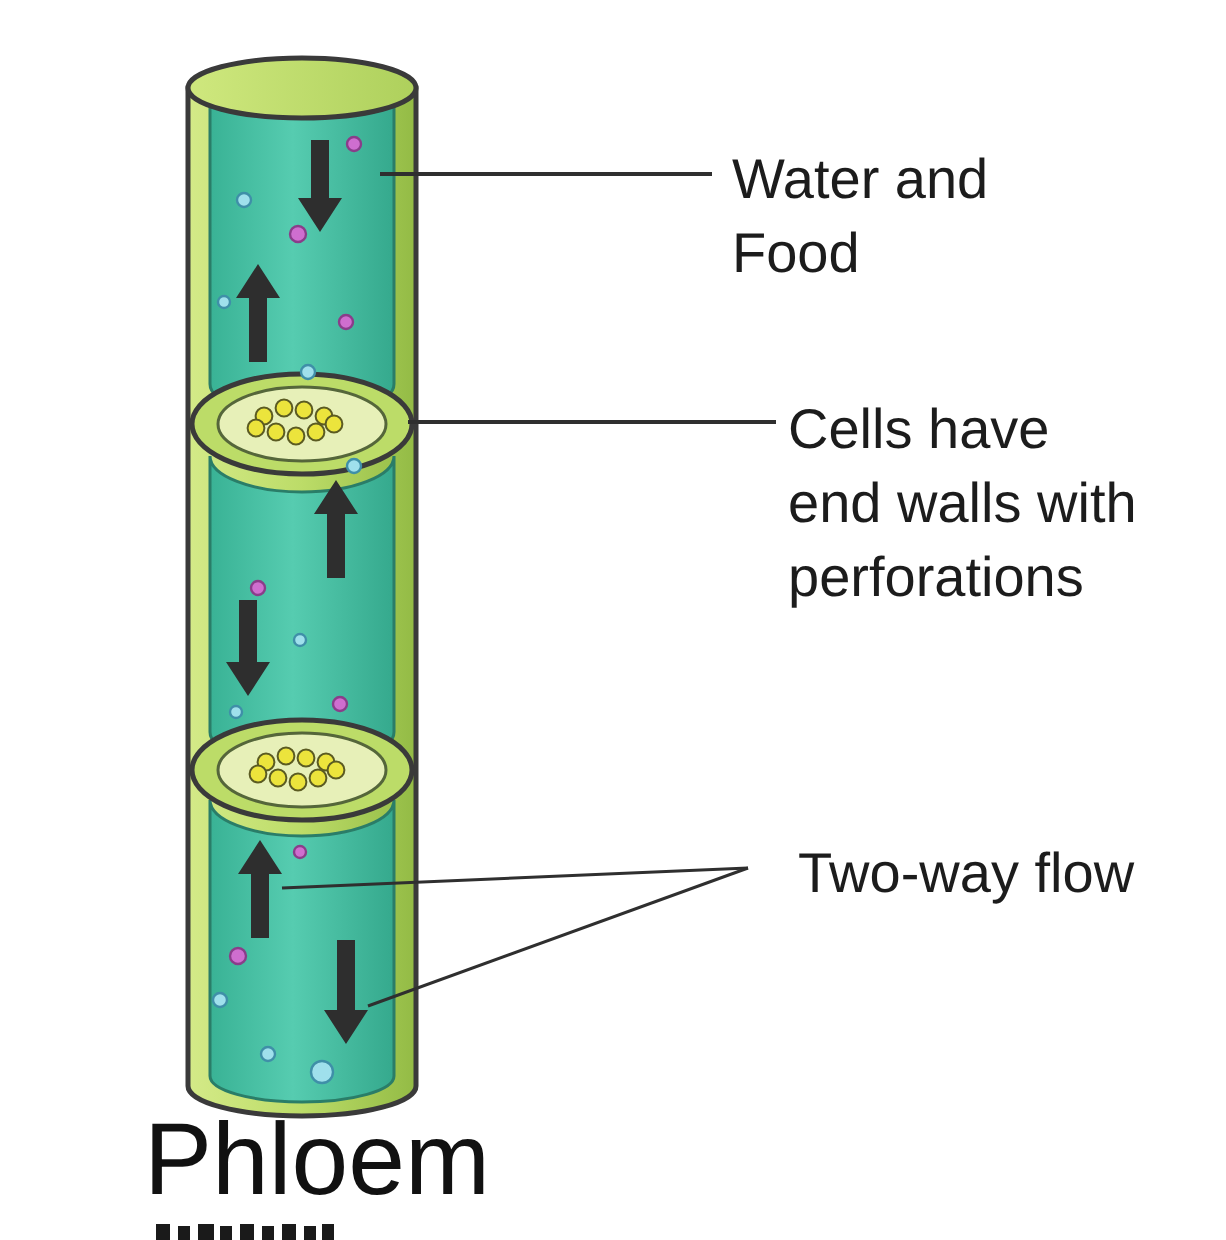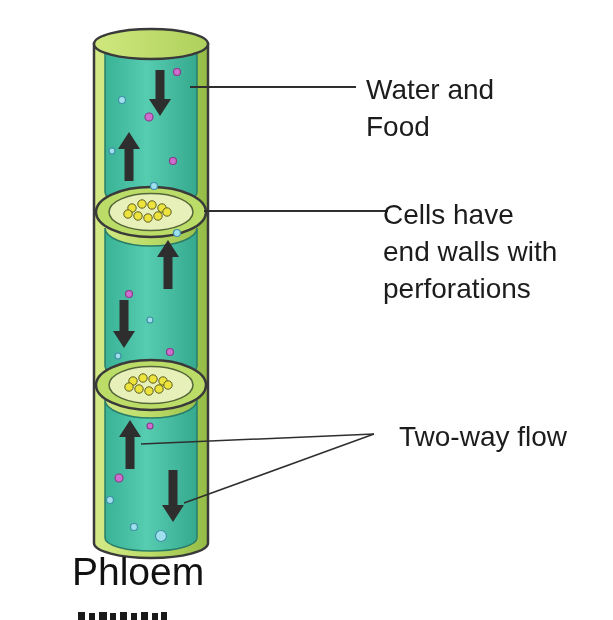--- a/index.html
+++ b/index.html
@@ -13,27 +13,27 @@
   }
   .stage svg { position: absolute; left: 0; top: 0; }
   .label {
     position: absolute;
     color: #1c1c1c;
     font-size: 28px;
     line-height: 1.32;
     white-space: pre-line;
   }
   .label-water-food { left: 366px; top: 72px; }
-  .label-end-walls  { left: 383px; top: 197px; }
+  .label-end-walls  { left: 394px; top: 197px; }
   .label-two-way    { left: 399px; top: 419px; }
   .diagram-title {
     position: absolute;
     left: 72px;
     top: 550px;
-    font-size: 39px;
+    font-size: 51px;
     color: #111111;
     white-space: nowrap;
   }
 </style>
 </head>
 <body>
 
 <div class="stage">
 
   <svg width="613" height="620" viewBox="0 0 613 620">

